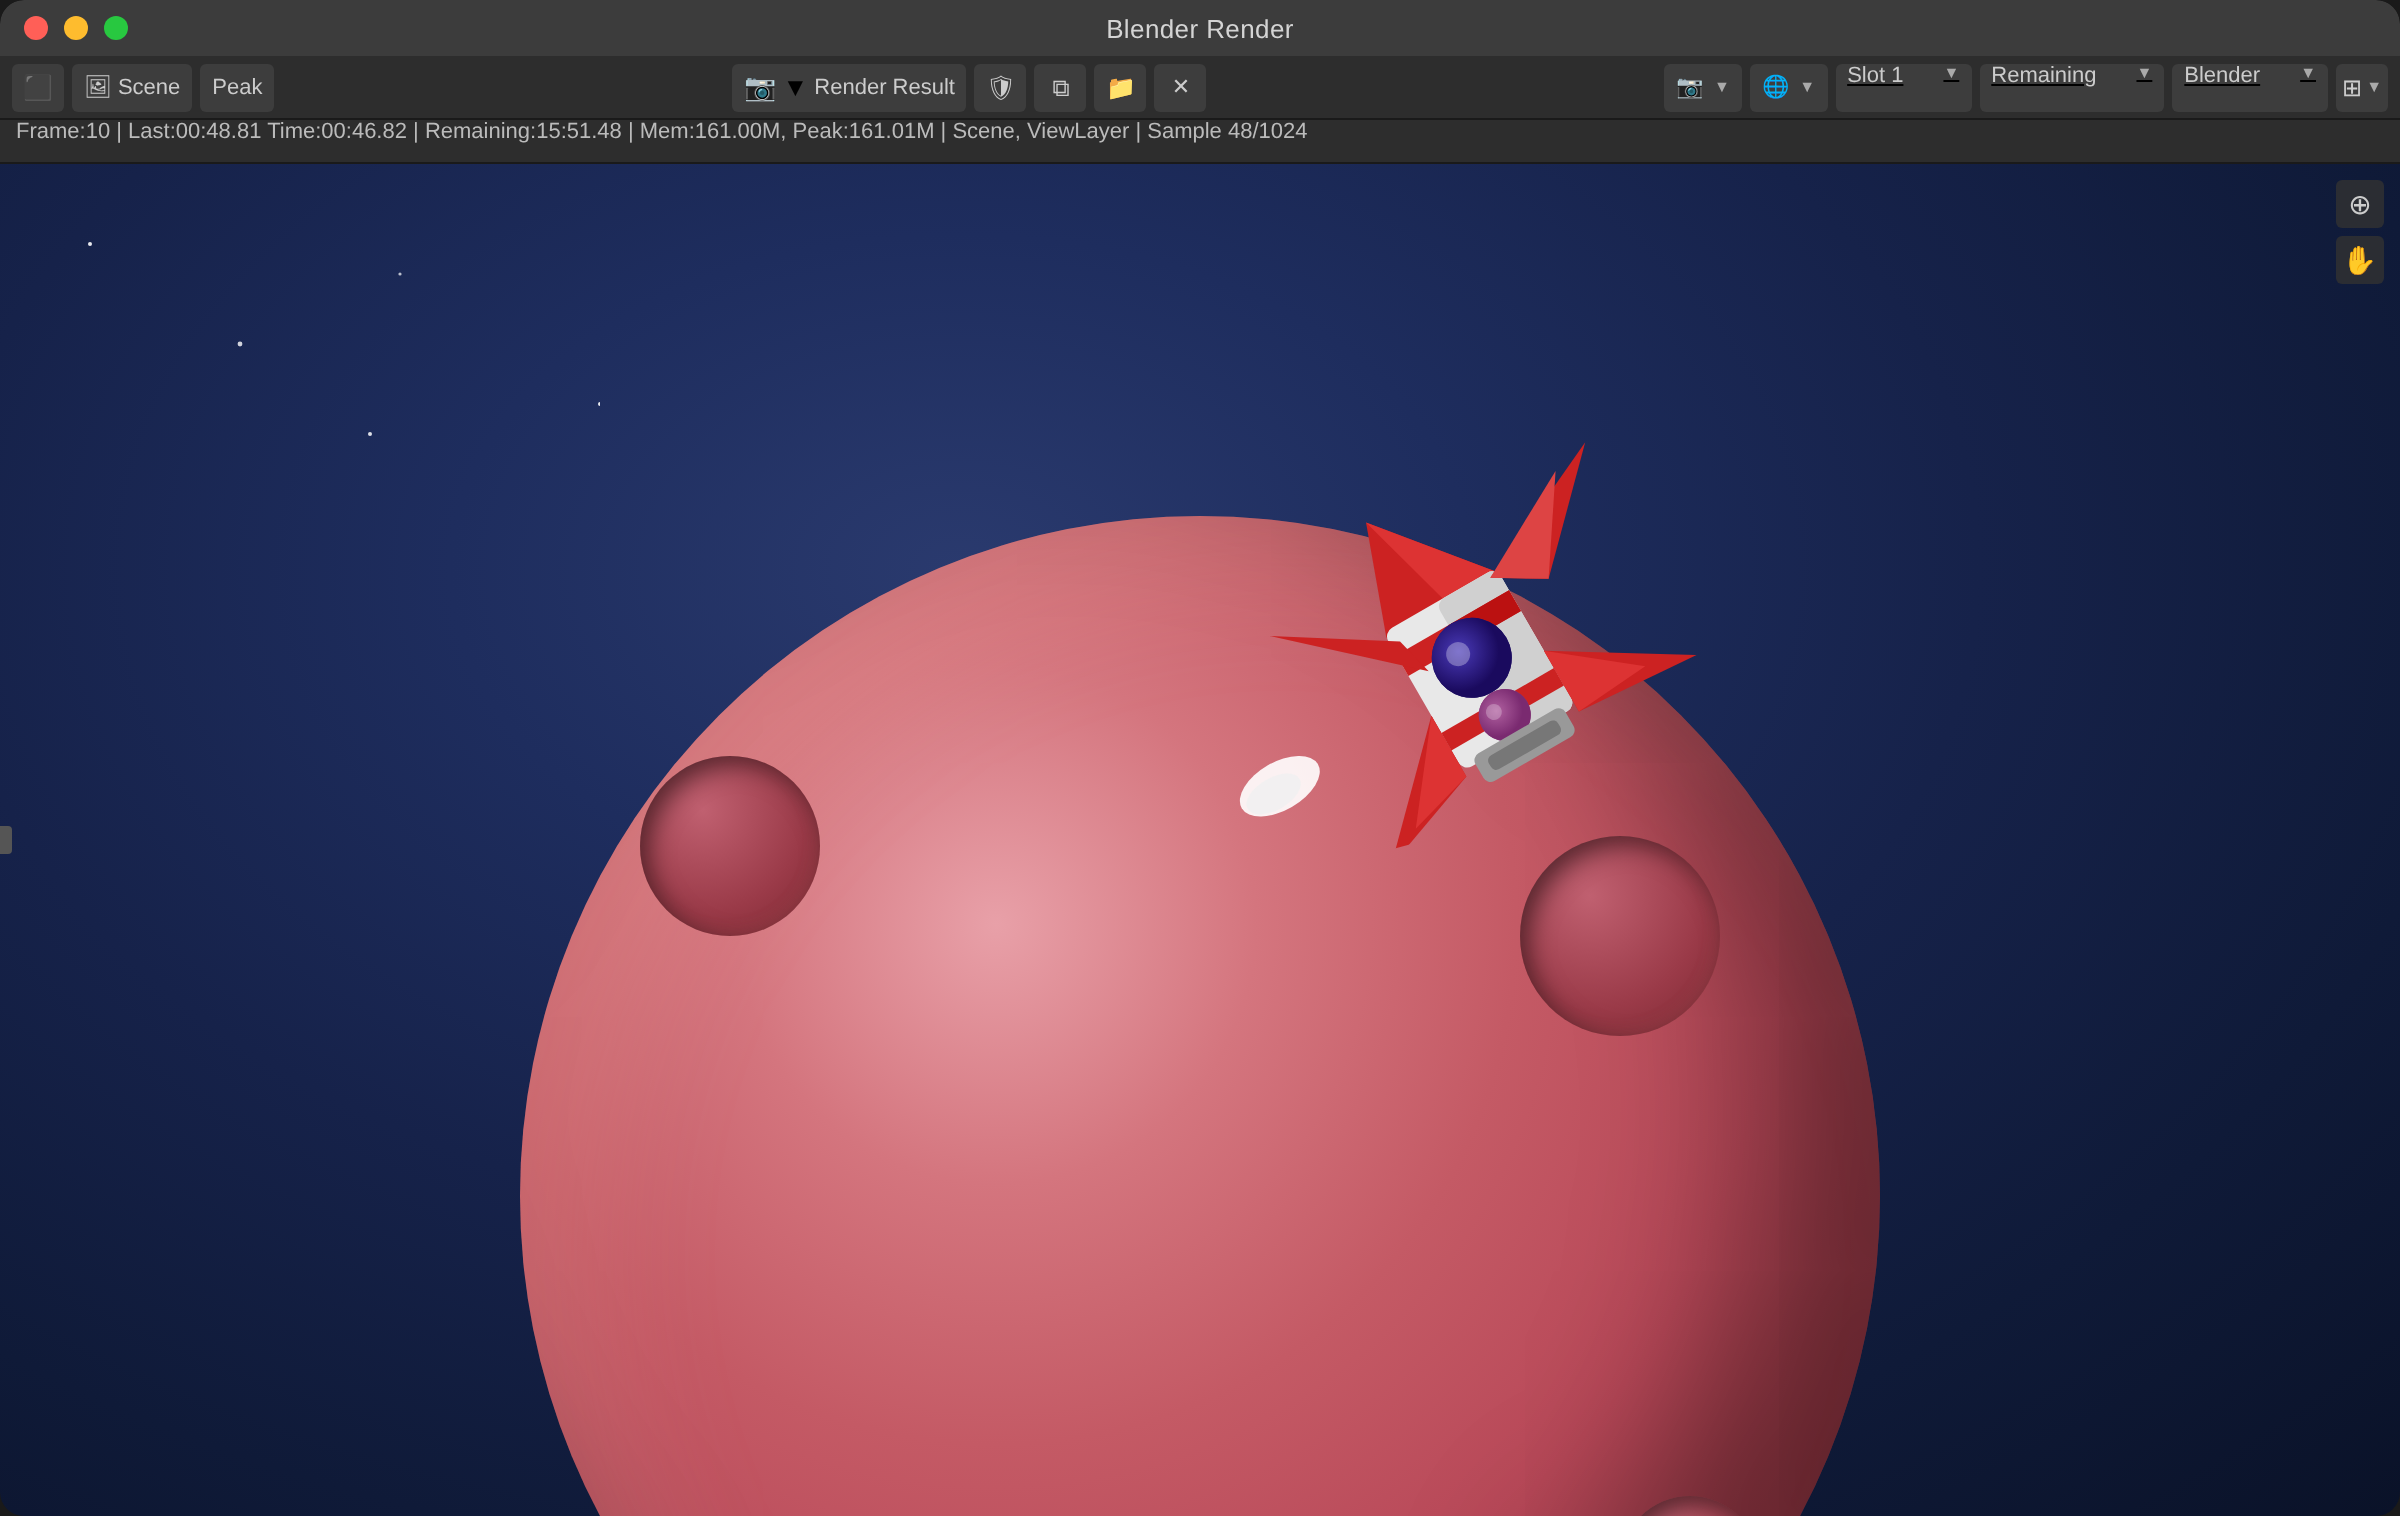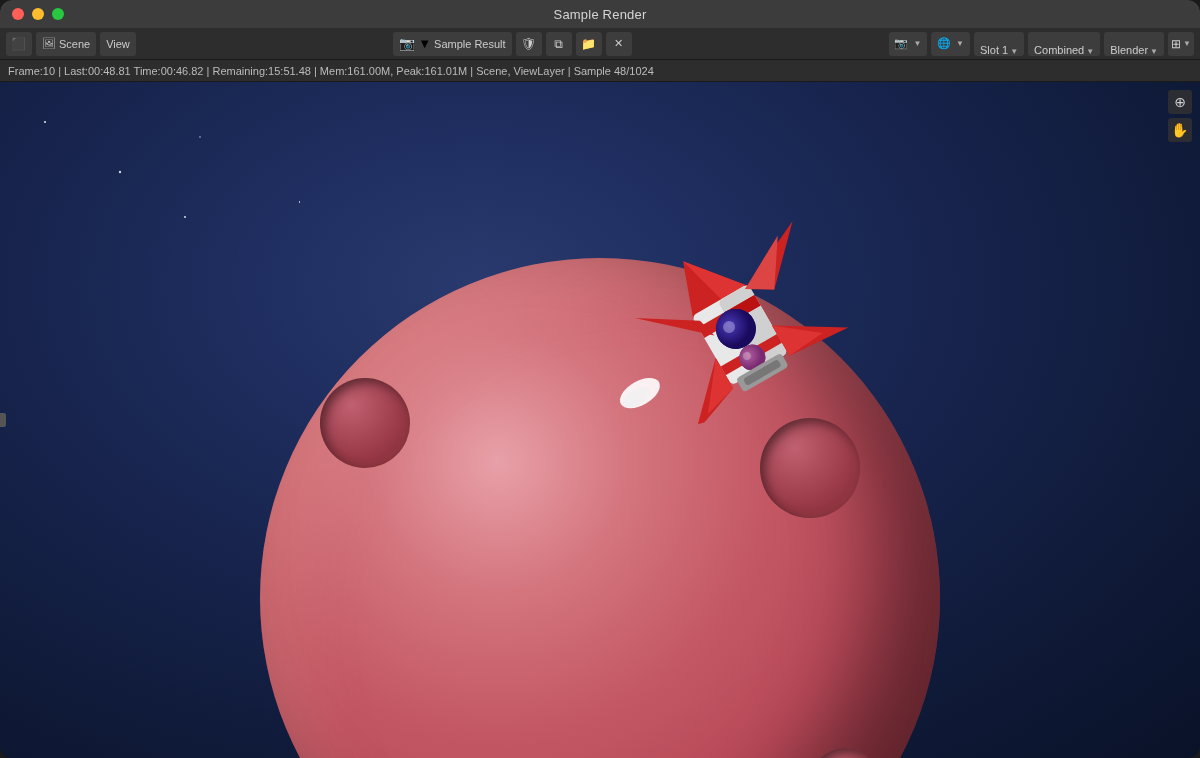--- a/index.html
+++ b/index.html
@@ -106,21 +106,21 @@
     .render-result-text {
       color: #ccc;
       font-size: 11px;
     }
 
     
     .status-bar {
       height: 22px;
       background: #2d2d2d;
       display: flex;
-      align-items: center;
+      align-items: flex-start;
       padding: 0 8px;
       border-bottom: 1px solid #1a1a1a;
     }
 
     .status-text {
       color: #bbb;
       font-size: 11px;
       white-space: nowrap;
     }
 
@@ -221,67 +221,68 @@
 
     
     .dropdown-arrow {
       font-size: 8px;
       color: #aaa;
       margin-left: 2px;
     }
 
     .slot-btn {
       display: flex;
-      align-items: flex-end;
-      gap: 0;
+      align-items: flex-start;
+      gap: 18px;
       background: #3d3d3d;
       border-radius: 3px;
       padding: 0 6px;
       height: 24px;
       cursor: pointer;
+      text-decoration: underline;
     }
 
     .slot-text {
       color: #ccc;
       font-size: 11px;
     }
   </style>
 </head>
 <body>
 
 <div class="title-bar">
   <div class="title-bar-buttons">
     <div class="tb-btn tb-close"></div>
     <div class="tb-btn tb-minimize"></div>
     <div class="tb-btn tb-maximize"></div>
   </div>
-  <span class="title-bar-title">Sample Render</span>
+  <span class="title-bar-title">Blender Render</span>
 </div>
 
 <div class="blender-toolbar">
 
   <button class="toolbar-icon-btn">
     <span>⬛</span>
   </button>
 
   <button class="toolbar-btn">
     <span>🖼</span>
     <span>Scene</span>
   </button>
 
   <button class="toolbar-btn">
-    <span>View</span>
+    <span>Peak</span>
   </button>
 
   <div class="toolbar-spacer"></div>
 
   <div class="render-result-group">
     <span style="font-size:13px">📷</span>
     <span style="font-size:13px">▼</span>
-    <span class="render-result-text">Sample Result</span>
+    <span class="render-result-text">Render Result</span>
   </div>
 
   <button class="toolbar-icon-btn">
     <span>🛡</span>
   </button>
   <button class="toolbar-icon-btn">
     <span>⧉</span>
   </button>
   <button class="toolbar-icon-btn">
     <span>📁</span>
@@ -301,21 +302,21 @@
     <span>🌐</span>
     <span class="dropdown-arrow">▼</span>
   </button>
 
   <div class="slot-btn">
     <span class="slot-text">Slot 1</span>
     <span class="dropdown-arrow">▼</span>
   </div>
 
   <div class="slot-btn">
-    <span class="slot-text">Combined</span>
+    <span class="slot-text">Remaining</span>
     <span class="dropdown-arrow">▼</span>
   </div>
 
   <div class="slot-btn">
     <span class="slot-text">Blender</span>
     <span class="dropdown-arrow">▼</span>
   </div>
 
   <button class="toolbar-icon-btn">
     <span>⊞</span>

